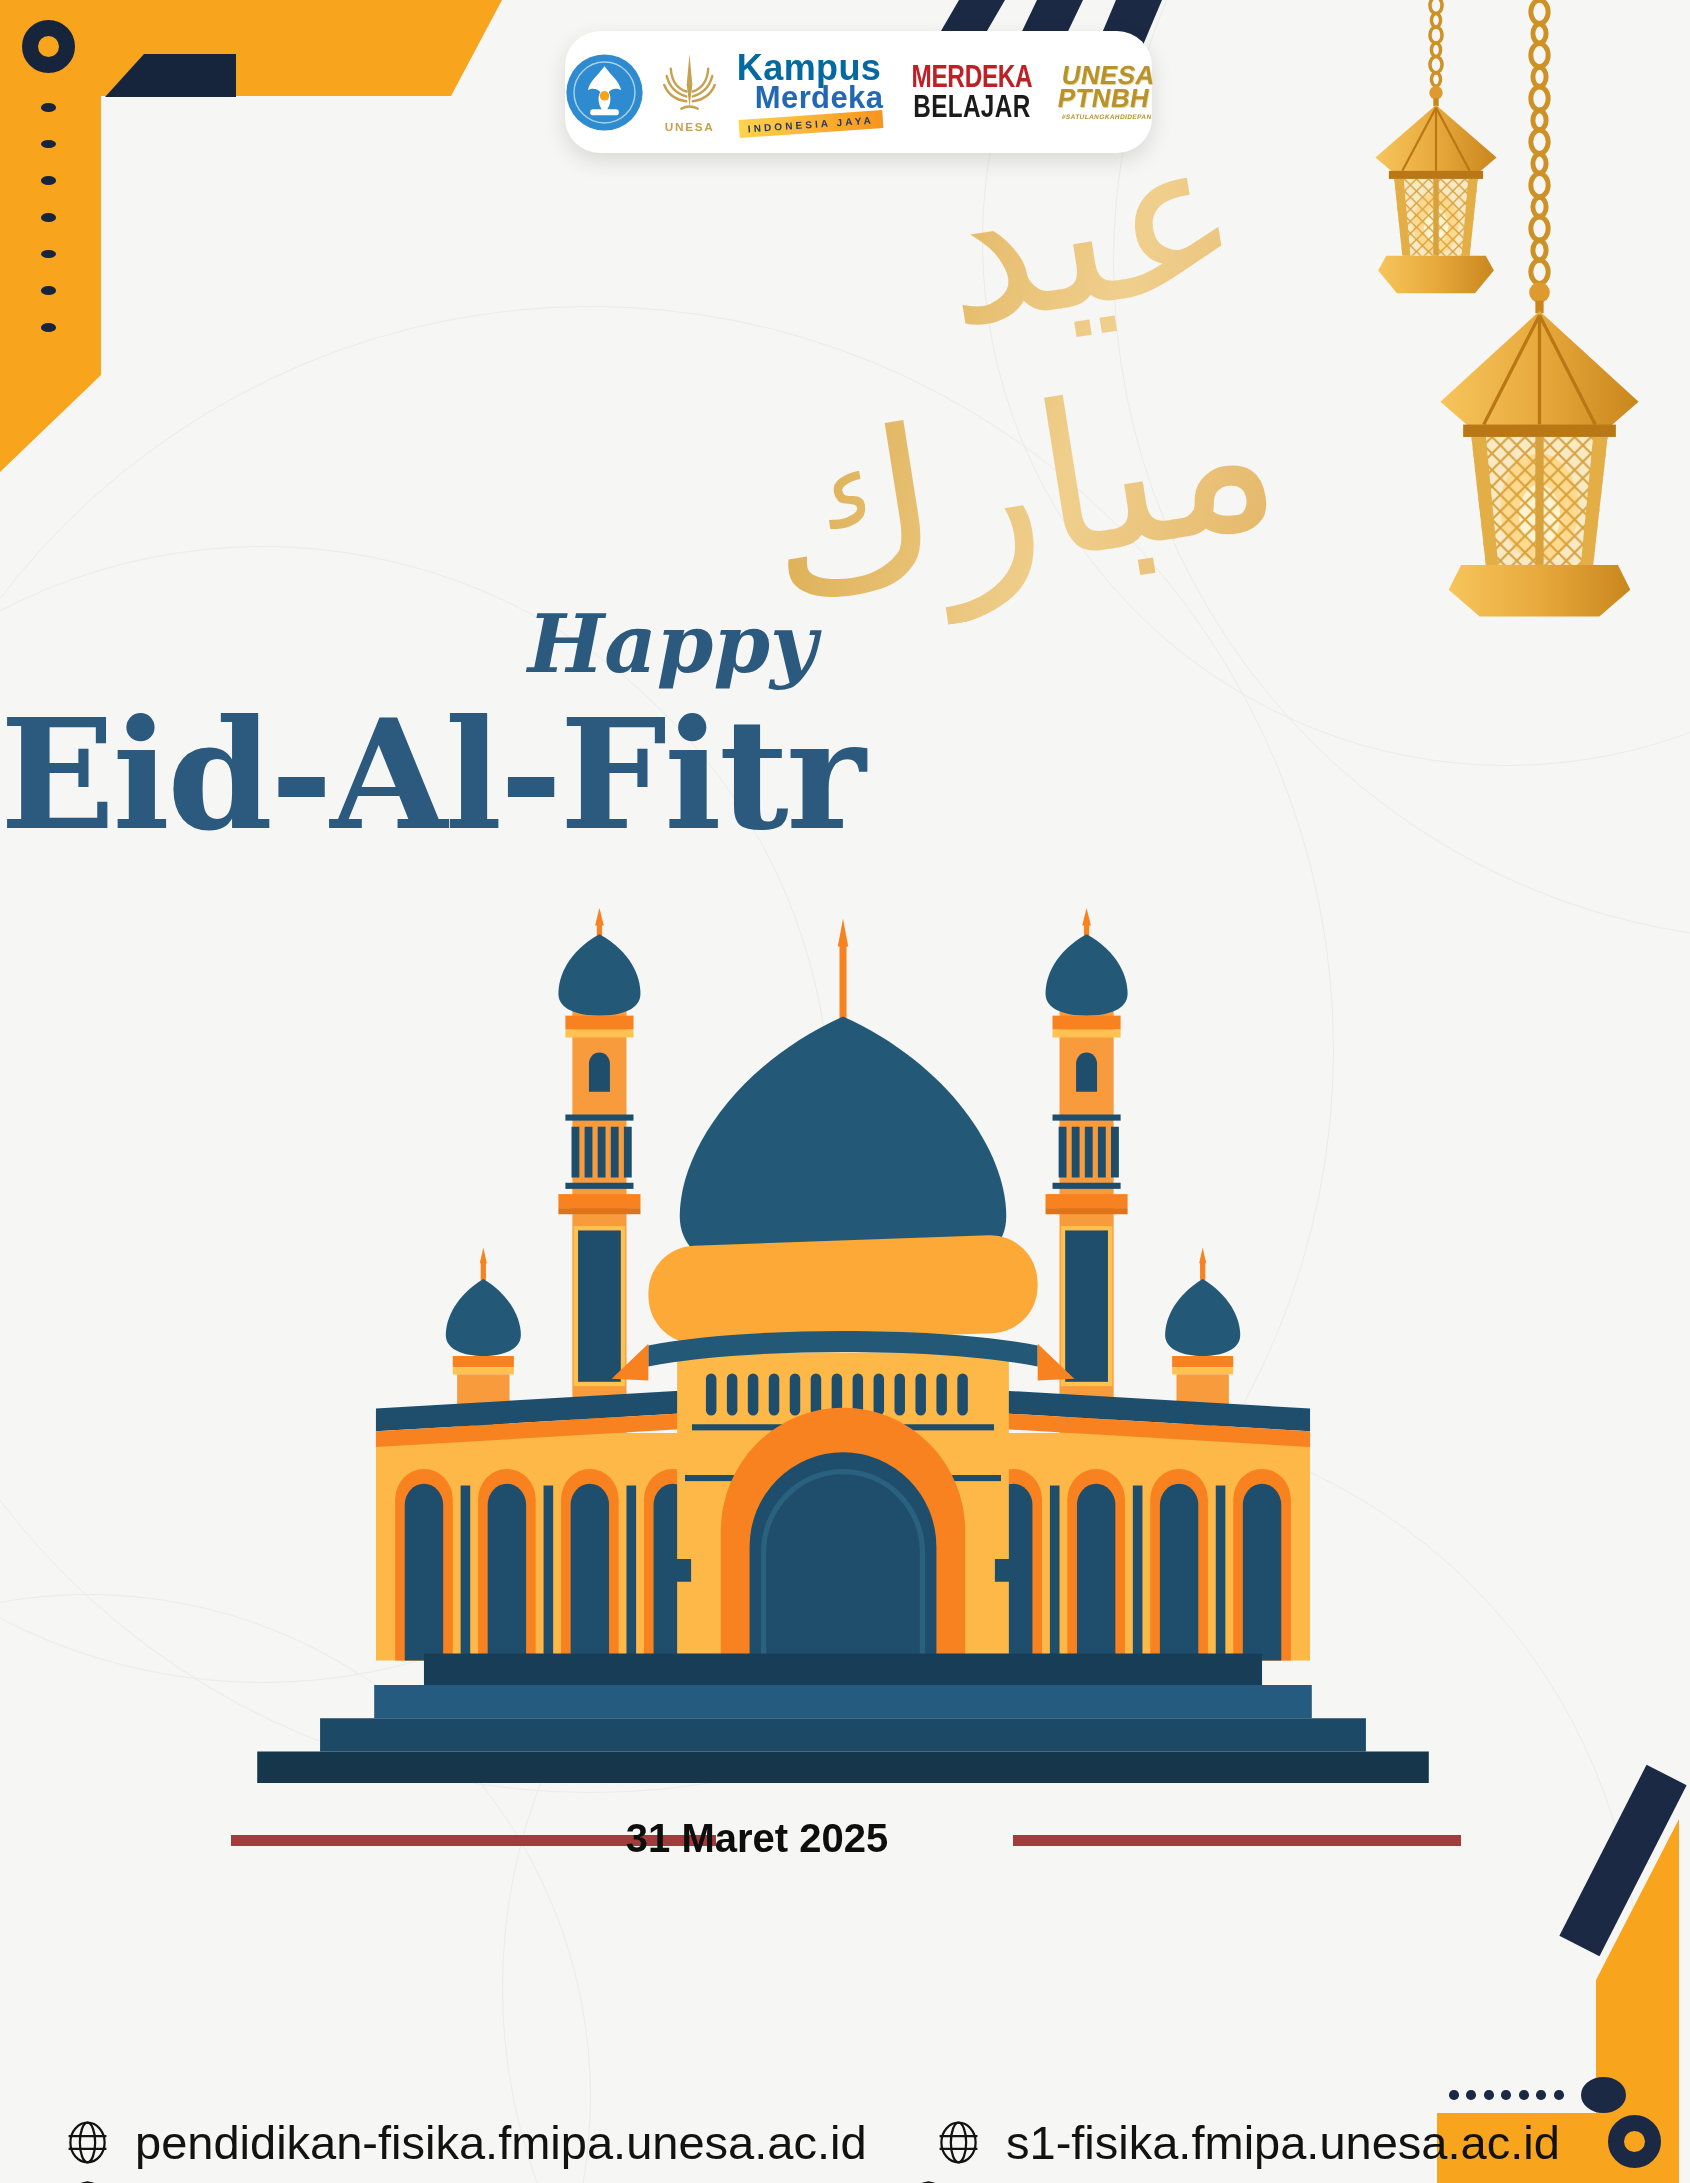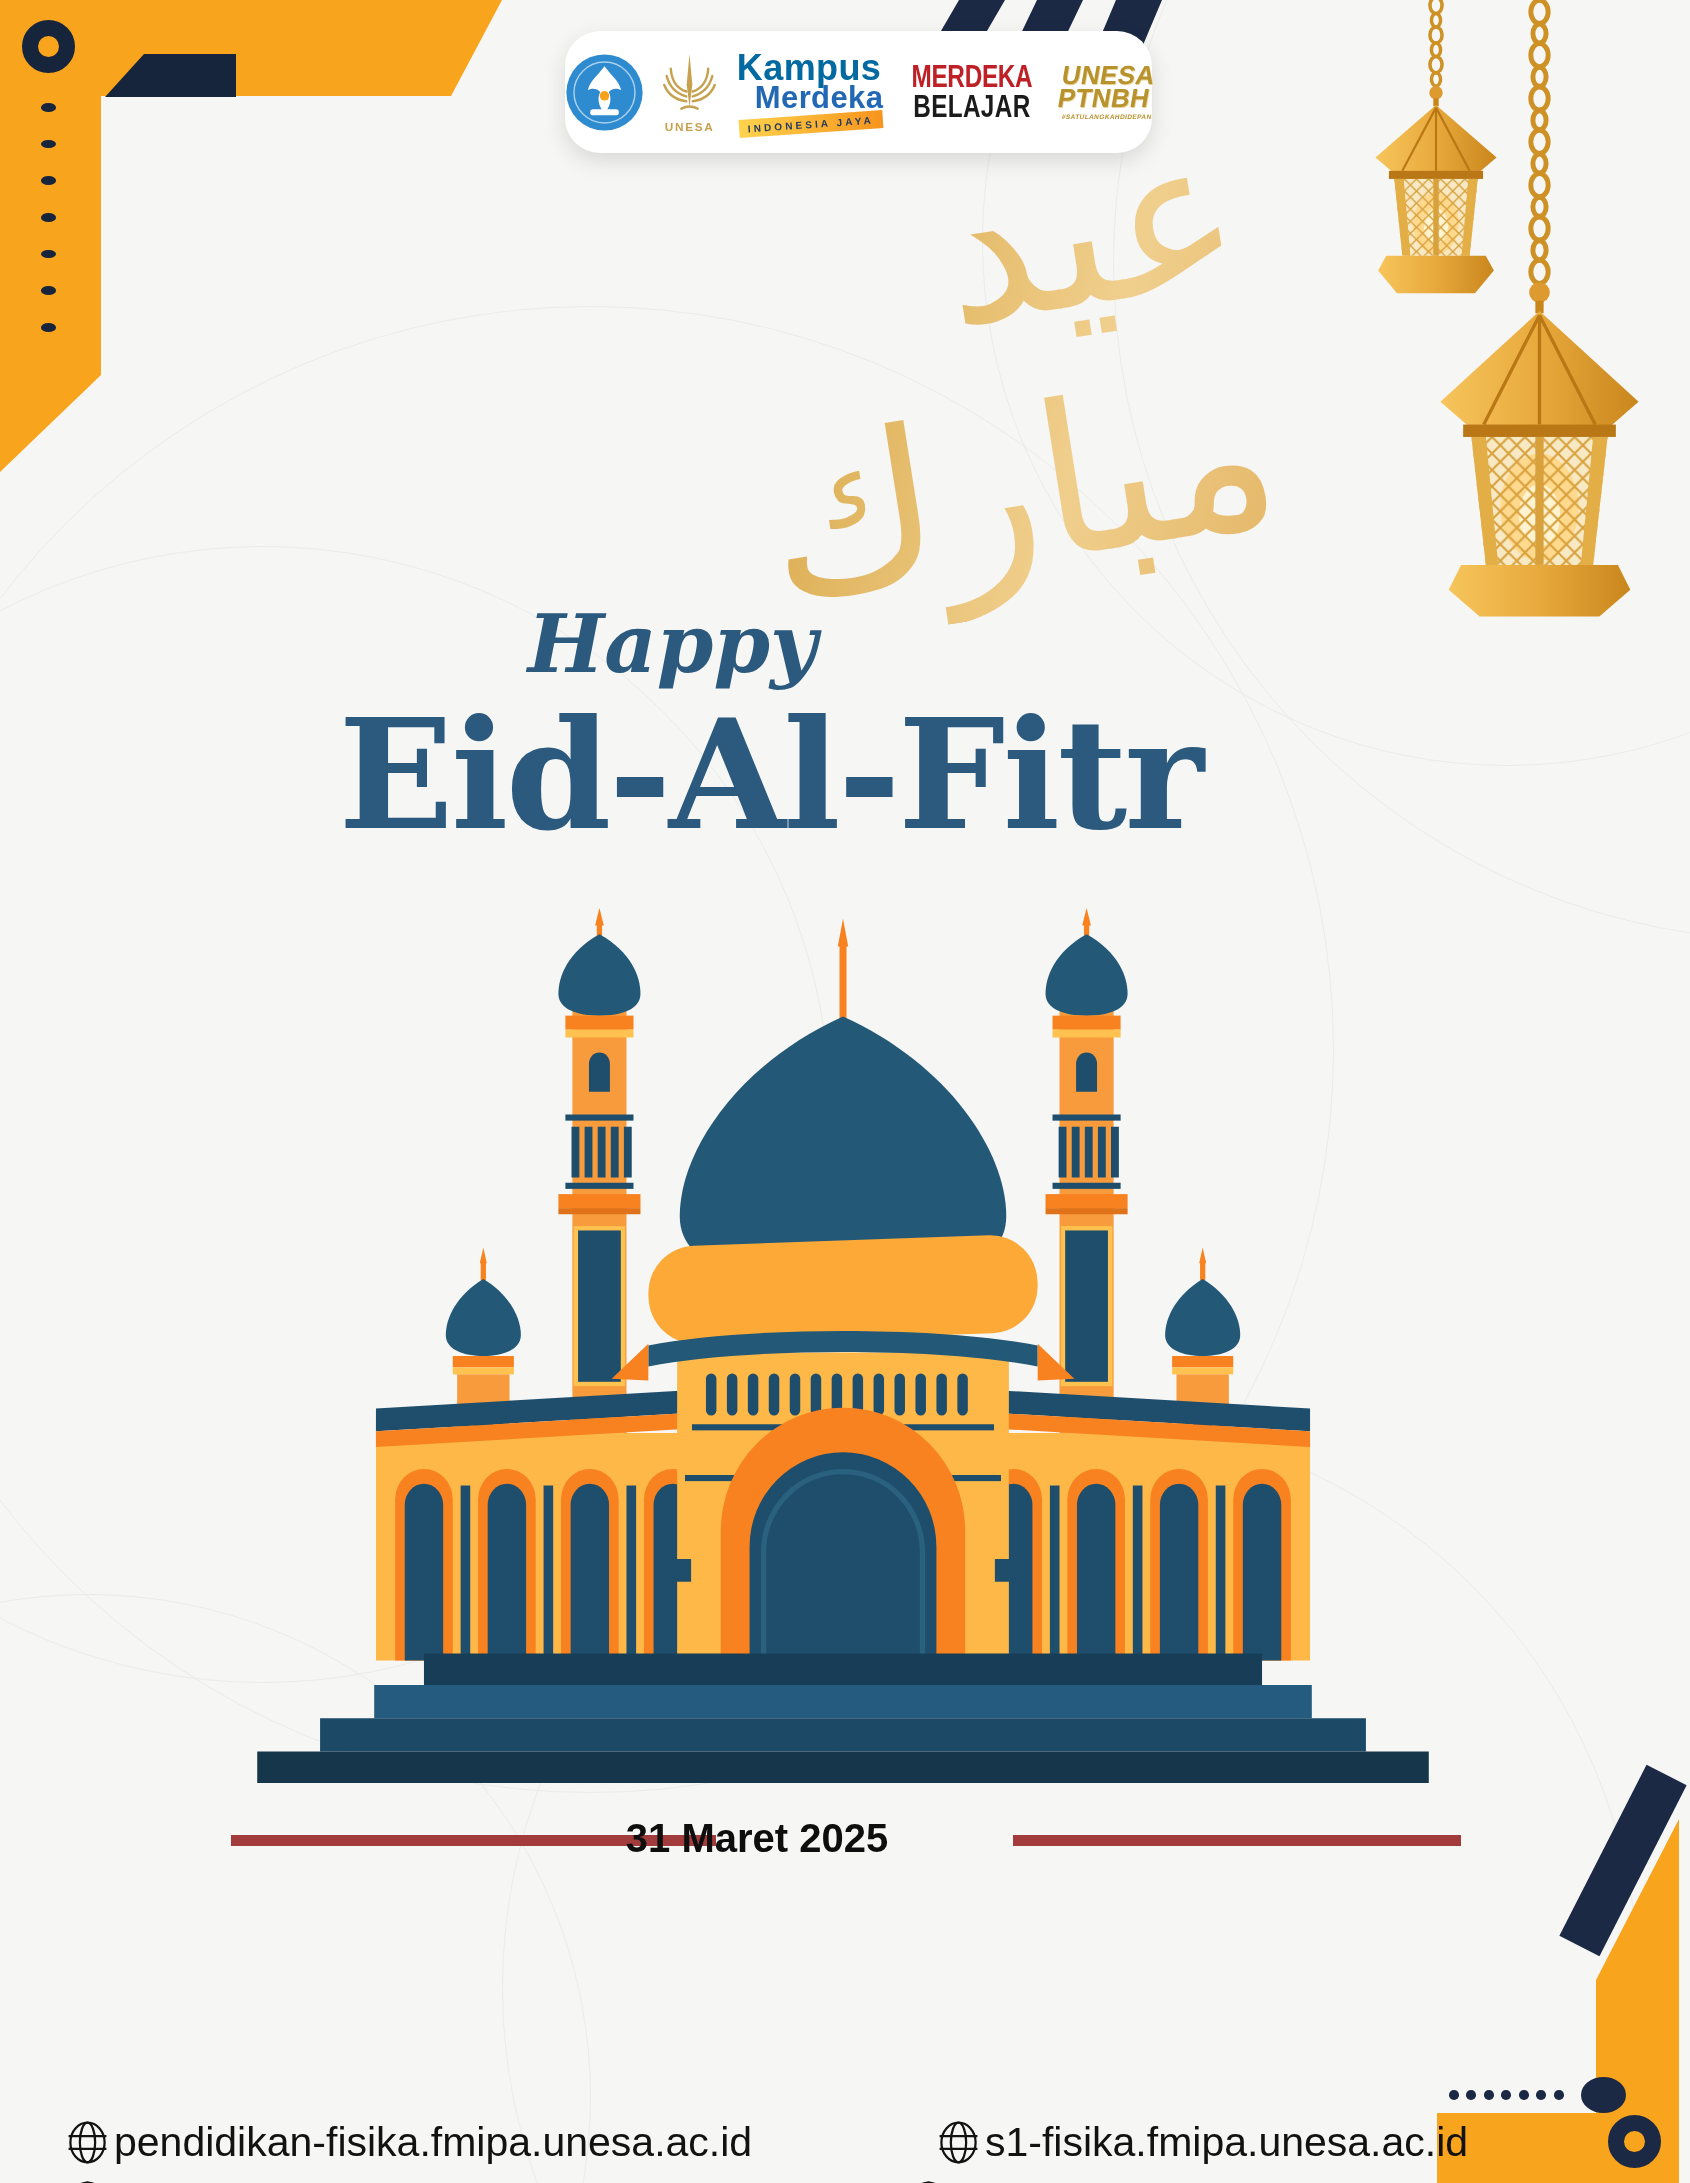--- a/index.html
+++ b/index.html
@@ -95,21 +95,21 @@
     -webkit-background-clip:text;background-clip:text;color:transparent;-webkit-text-fill-color:transparent;
   }
 
   
   .greet-lead{
     position:absolute;left:0;top:596px;width:1345px;text-align:center;z-index:3;
     font-family:"DejaVu Serif",serif;font-style:italic;font-weight:bold;
     font-size:81px;color:#2b5a7e;
   }
   .greet-title{
-    position:absolute;left:0;top:686px;width:1540px;text-align:center;z-index:3;
+    position:absolute;left:0;top:686px;width:1540px;z-index:3;
     font-family:"DejaVu Serif",serif;font-weight:bold;
     font-size:151px;color:#2b5a7e;letter-spacing:-2.6px;
   }
 
   
   .mosque{position:absolute;left:245px;top:908px;width:1196px;height:875px;z-index:2;}
 
   
   .lantern-small{position:absolute;left:1362px;top:-2.6px;width:148px;height:341px;z-index:2;}
   .lantern-large{position:absolute;left:1426px;top:-2.6px;width:227px;height:624px;z-index:2;}
@@ -123,21 +123,21 @@
     font-size:40px;font-weight:bold;color:#0e0e0e;letter-spacing:0px;
   }
   .message{
     position:absolute;left:0;top:1881px;width:1691px;text-align:center;z-index:3;
     font-size:40px;font-style:italic;color:#141414;line-height:72px;
   }
 
   
   .footer-link{position:absolute;display:flex;align-items:center;z-index:3;height:52px;}
   .footer-link svg{width:45px;height:45px;flex:0 0 auto;}
-  .footer-link span{font-size:41px;color:#121212;margin-left:4px;font-weight:500;letter-spacing:0;}
+  .footer-link span{font-size:47px;color:#121212;margin-left:25px;font-weight:500;letter-spacing:0;}
   .fl1{left:65px;top:2116px;}
   .fl2{left:936px;top:2116px;}
   .fl3{left:65px;top:2176px;}
   .fl4{left:906px;top:2176px;}
 </style>
 </head>
 <body>
 
 <div class="poster">
 

